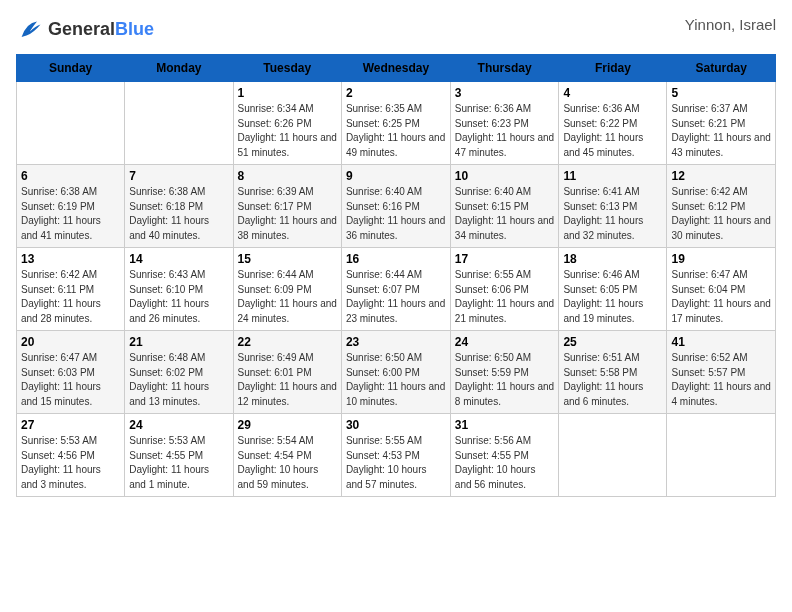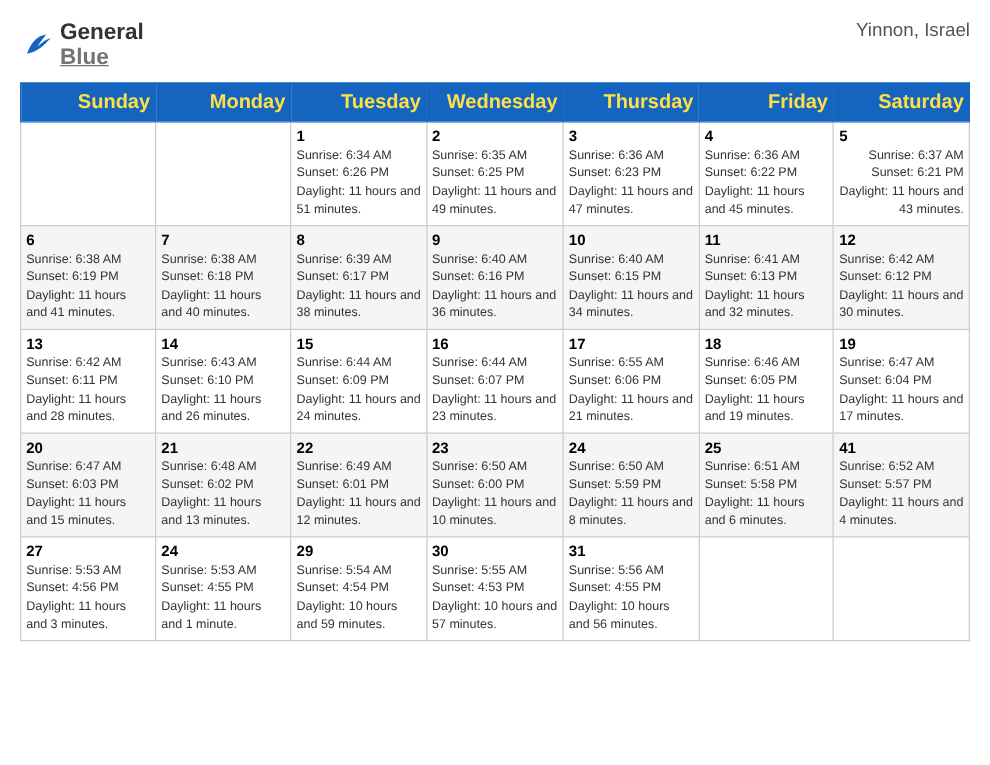--- a/index.html
+++ b/index.html
@@ -16,27 +16,27 @@
       align-items: flex-start;
       margin-bottom: 10px;
     }
     .logo {
       display: flex;
       align-items: center;
       gap: 4px;
     }
     .logo-text {
       display: flex;
-      flex-direction: column;
+      flex-direction: row;
       font-size: 18px;
       font-weight: bold;
       line-height: 1.1;
     }
     .logo-general { color: #333; }
-    .logo-blue { color: #737373; text-decoration: underline; }
+    .logo-blue { color: #3b82f6; }
     .logo-bird {
       width: 28px;
       height: 28px;
     }
     .title-block {
       text-align: right;
     }
     .month-title {
       font-size: 36px;
       font-weight: normal;
@@ -46,24 +46,24 @@
       font-size: 15px;
       color: #555;
     }
     .calendar {
       width: 100%;
       border-collapse: collapse;
       font-size: 11px;
     }
     .calendar thead th {
       background: #1565c0;
-      color: #fde047;
+      color: #000000;
       padding: 6px 4px;
-      text-align: right;
-      font-size: 16px;
+      text-align: center;
+      font-size: 12px;
       border: 1px solid #1565c0;
     }
     .calendar tbody td {
       border: 1px solid #ccc;
       vertical-align: top;
       padding: 4px;
       min-height: 80px;
       width: 110px;
       background: #fff;
     }
@@ -138,21 +138,21 @@
 Daylight: 11 hours and 47 minutes.</div>
         </td>
         <td>
           <span class="day-num">4</span>
           <div class="day-info" style="white-space: pre-line;">Sunrise: 6:36 AM
 Sunset: 6:22 PM
 Daylight: 11 hours and 45 minutes.</div>
         </td>
         <td>
           <span class="day-num">5</span>
-          <div class="day-info" style="white-space: pre-line; text-align: right;">Sunrise: 6:37 AM
+          <div class="day-info" style="white-space: pre-line;">Sunrise: 6:37 AM
 Sunset: 6:21 PM
 Daylight: 11 hours and 43 minutes.</div>
         </td>
       </tr>
       <tr>
         <td>
           <span class="day-num">6</span>
           <div class="day-info" style="white-space: pre-line;">Sunrise: 6:38 AM
 Sunset: 6:19 PM
 Daylight: 11 hours and 41 minutes.</div>

